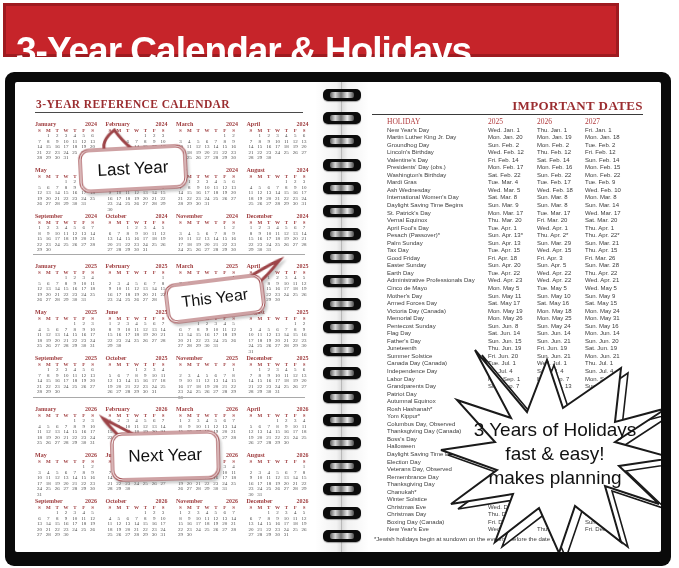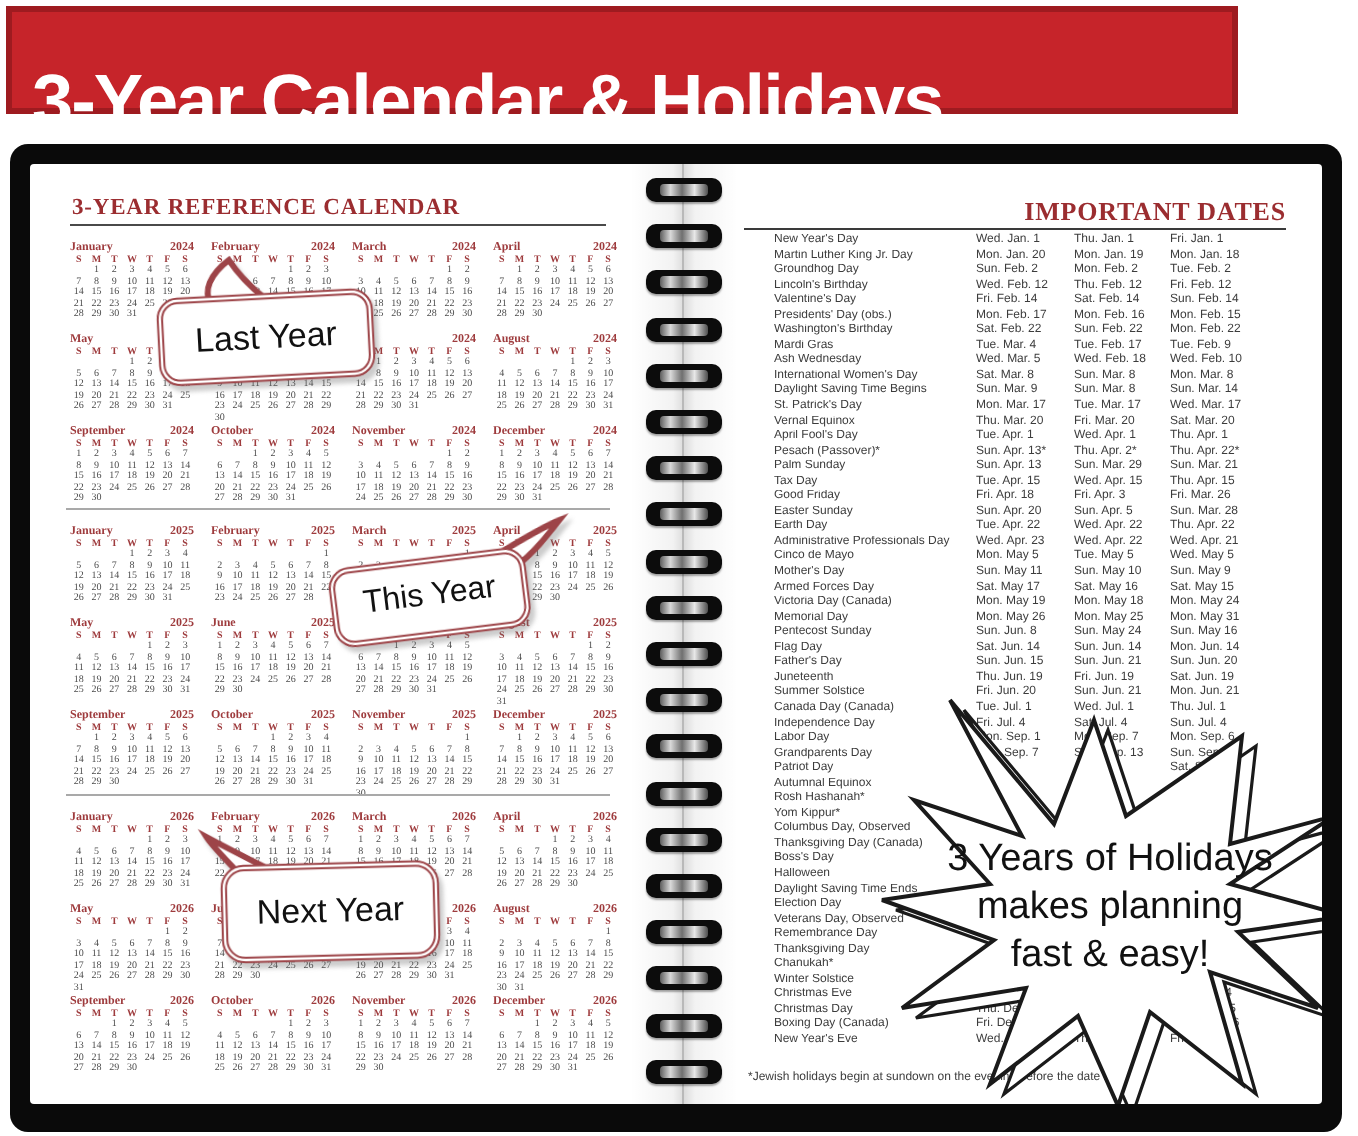--- a/index.html
+++ b/index.html
@@ -1825,20 +1825,26 @@
             </div>
           </div>
         <div class="yr-divider" style="top:172px"></div>
         <div class="yr-divider" style="top:315px"></div>
       </div>
 
       <div>
         <div class="rp-title">IMPORTANT DATES</div>
         <div class="rp-rule"></div>
         <div class="h-table">
+          <div class="h-head">
+            <span class="h-c0">HOLIDAY</span>
+            <span class="h-c1">2025</span>
+            <span class="h-c2">2026</span>
+            <span class="h-c3">2027</span>
+          </div>
           <div id="holiday-rows">
               <div class="h-row">
                 <span class="h-c0">New Year's Day</span>
                 <span class="h-c1">Wed. Jan. 1</span>
                 <span class="h-c2">Thu. Jan. 1</span>
                 <span class="h-c3">Fri. Jan. 1</span>
               </div>
               <div class="h-row">
                 <span class="h-c0">Martin Luther King Jr. Day</span>
                 <span class="h-c1">Mon. Jan. 20</span>
@@ -2256,20 +2262,20 @@
 
       <div class="starburst">
         <svg width="240" height="228" viewBox="0 0 240 228">
           <g>
             <polygon points="47,21 99,83 119,31 135,79 193,39 187,93 239,79 187,113 245,129 191,137 231,175 177,157 193,213 147,177 131,224 111,179 67,213 85,165 23,175 69,141 13,121 67,113 29,71 83,89" fill="#fff" stroke="#1a1a1a" stroke-width="1.6"></polygon>
             <polygon points="40,16 92,78 112,26 128,74 186,34 180,88 232,74 180,108 238,124 184,132 224,170 170,152 186,208 140,172 124,219 104,174 60,208 78,160 16,170 62,136 6,116 60,108 22,66 76,84" fill="#fff" stroke="#1a1a1a" stroke-width="2"></polygon>
           </g>
         </svg>
         <div class="sb-text">
           <div>3 Years of Holidays</div>
+          <div>fast &amp; easy!</div>
           <div>makes planning</div>
-          <div>fast &amp; easy!</div>
         </div>
       </div>
 
     </div>
   </div>
 </div>
 
 </body></html>

